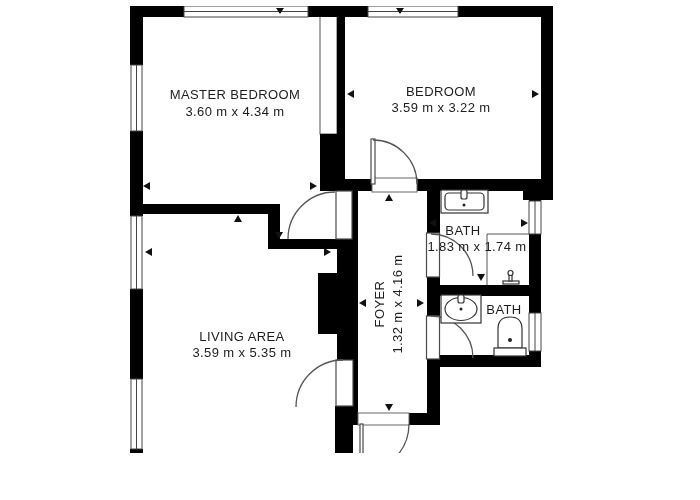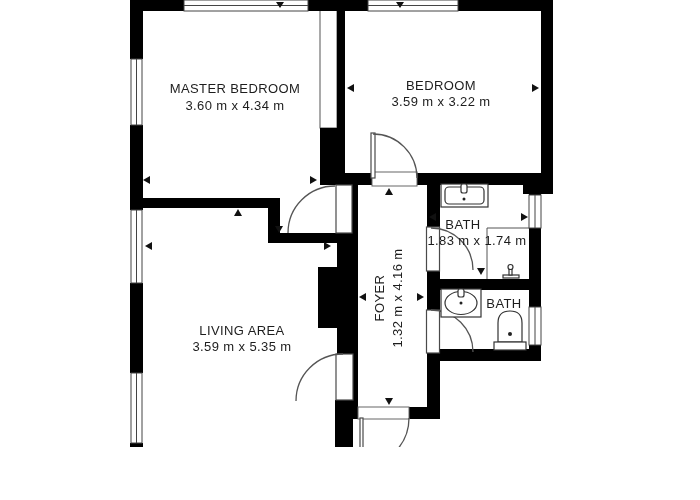--- a/index.html
+++ b/index.html
@@ -1,17 +1,17 @@
 <!DOCTYPE html>
 <html><head>
 <meta charset="utf-8">
 <style>
   html,body{margin:0;padding:0;background:#ffffff;}
   .canvas{position:relative;width:700px;height:447px;background:#ffffff;overflow:hidden;
-          font-family:"Liberation Sans", sans-serif;}
+          font-family:"Liberation Sans", sans-serif;margin-top:6px;}
   svg{display:block;}
   text{fill:#1d1d1d;font-family:"Liberation Sans", sans-serif;font-size:13px;letter-spacing:0.4px;}
   .wall{fill:#000000;stroke:none;}
   .win{fill:#ffffff;stroke:#444444;stroke-width:1;}
   .winline{stroke:#444444;stroke-width:1;}
   .opening{fill:#ffffff;stroke:#666666;stroke-width:1;}
   .leaf{fill:#ffffff;stroke:#4a4a4a;stroke-width:1.2;}
   .arc{fill:none;stroke:#555555;stroke-width:1.3;}
   .fix{fill:#ffffff;stroke:#333333;stroke-width:1.2;}
   .fixthin{fill:none;stroke:#555555;stroke-width:1;}

